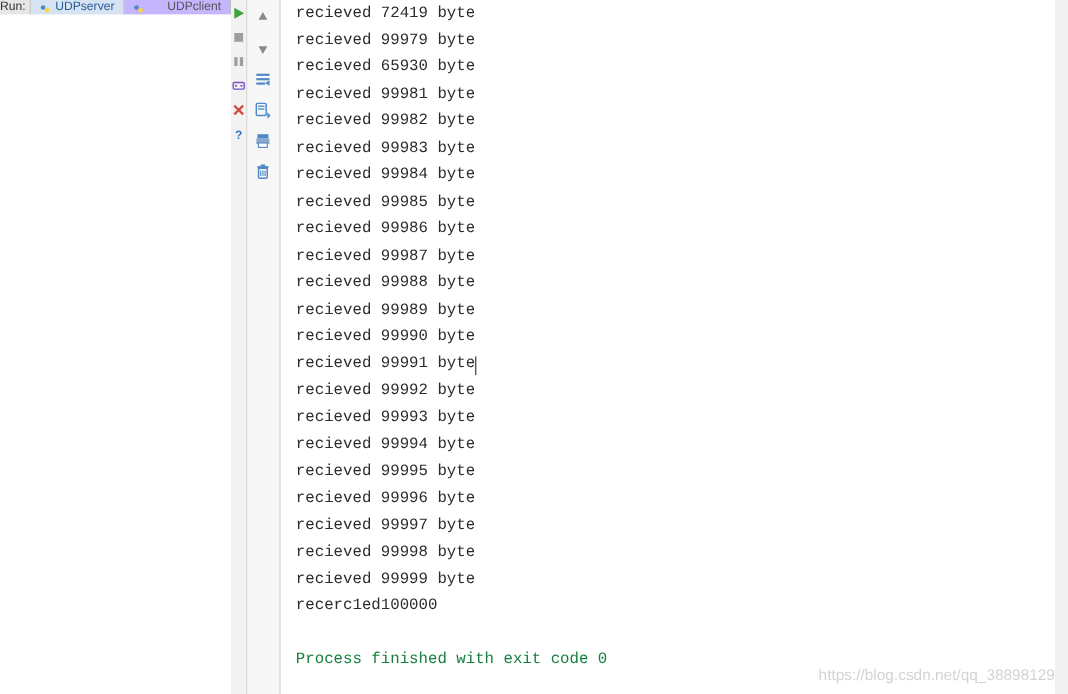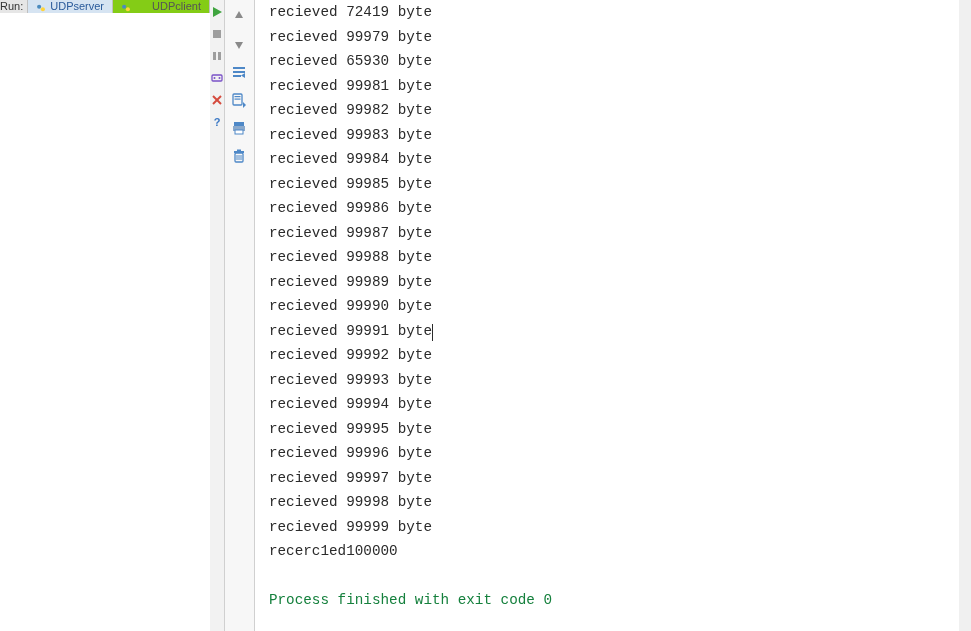--- a/index.html
+++ b/index.html
@@ -4,21 +4,21 @@
   <style>
     * { margin: 0; padding: 0; box-sizing: border-box; }
     html, body { width: 971px; height: 631px; overflow: hidden; font-family: "Segoe UI", Tahoma, sans-serif; font-size: 12px; background: #fff; }
     .root { display: flex; flex-direction: row; width: 100%; height: 100%; }
 
     
     .tabrow { display: flex; align-items: stretch; height: 13px; background: #e6e6e6; }
     .run-label { background: #e6e6e6; color: #333; padding: 0 4px 0 0; font-size: 11px; line-height: 13px; border-right: 1px solid #c0c0c0; }
     .tab { display: flex; align-items: flex-end; gap: 4px; padding: 0 8px; font-size: 11px; line-height: 13px; border-right: 1px solid #c0c0c0; cursor: pointer; }
     .tab.active { background: #d6e4f2; color: #2a5a9a; }
-    .tab.inactive { background: #84cc16; color: #555; gap: 21px; }
+    .tab.inactive { background: #c4b5fd; color: #555; gap: 21px; }
     .tab-icon { width: 10px; height: 10px; display: inline-block; }
     .tab-icon svg { width: 10px; height: 10px; display: block; }
     .tabrow-rest { flex: 1; border-bottom: 1px solid #b8b8b8; background: #e6e6e6; }
 
     
     .below { flex: 1; display: flex; min-height: 0; }
 
     
     .gutter { width: 15px; background: #f2f2f2; border-right: 1px solid #d0d0d0; display: flex; flex-direction: column; align-items: center; padding-top: 6px; gap: 10px; }
     .gutter-icon { width: 12px; height: 12px; display: flex; align-items: center; justify-content: center; }
@@ -180,15 +180,16 @@
 <span>recieved 99995 byte</span>
 <span>recieved 99996 byte</span>
 <span>recieved 99997 byte</span>
 <span>recieved 99998 byte</span>
 <span>recieved 99999 byte</span>
 <span>recerc1ed100000</span>
 
 <span class="finish-line">Process finished with exit code 0</span></pre>
       </div>
       <div class="scrollbar"></div>
+      <div class="watermark">https://blog.csdn.net/qq_38898129</div>
     </div>
   </div>
 </div>
 
 </body></html>

